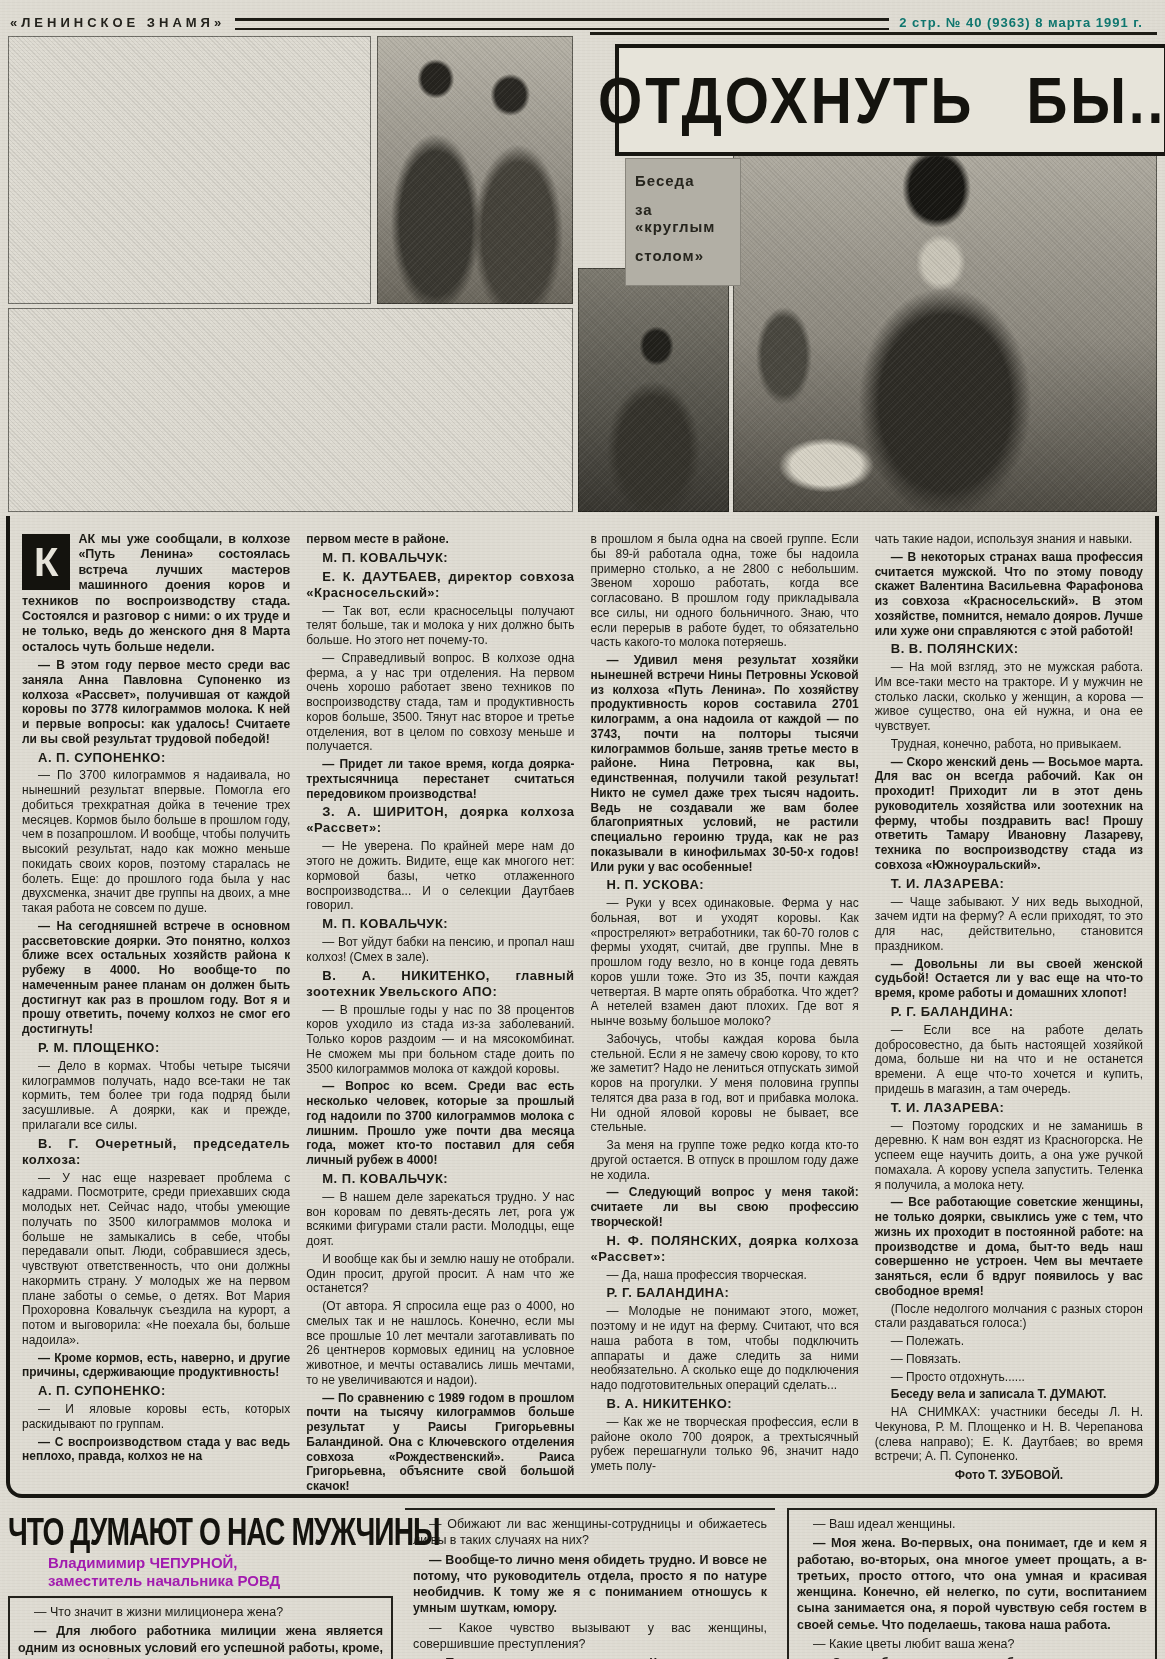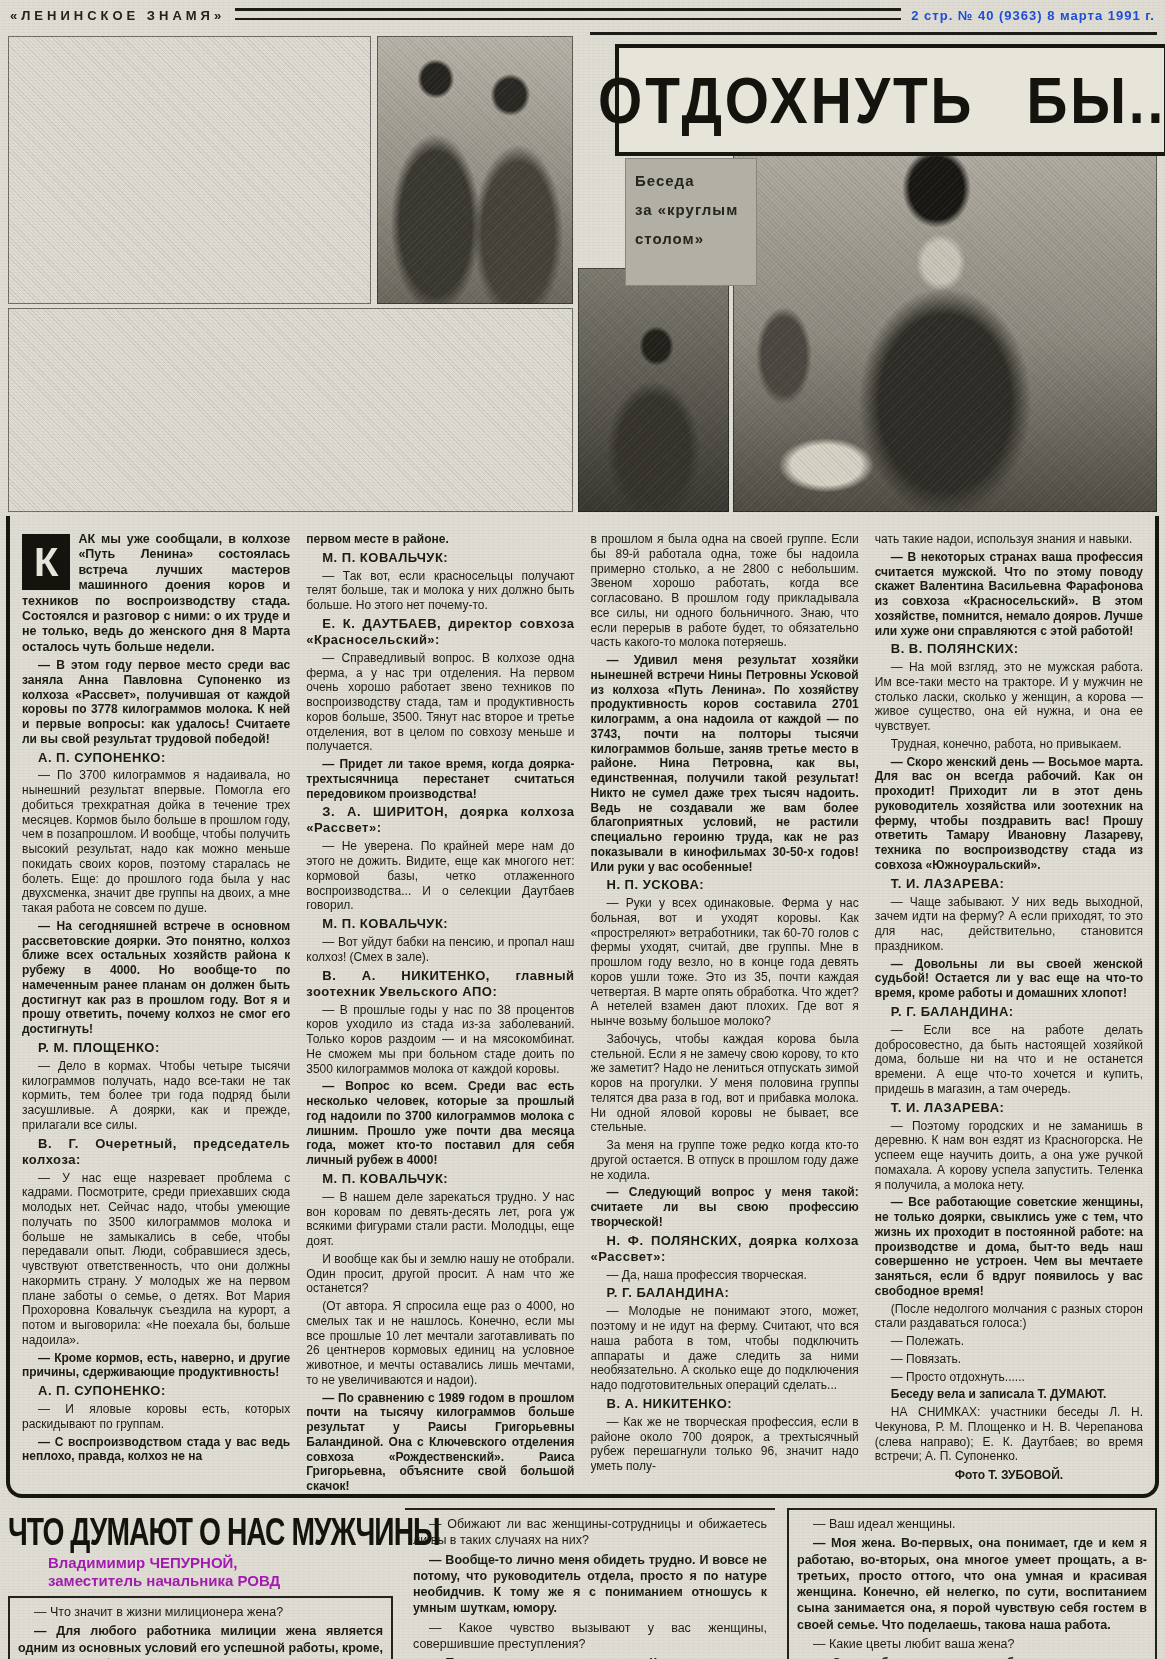--- a/index.html
+++ b/index.html
@@ -7,24 +7,24 @@
     width:1165px;height:1659px;overflow:hidden;
     background:#dedbd2;
     background-image:
       repeating-linear-gradient(0deg, rgba(120,115,100,.05) 0 1px, transparent 1px 3px),
       repeating-linear-gradient(90deg, rgba(255,255,250,.05) 0 2px, transparent 2px 5px);
     font-family:"Liberation Sans",sans-serif;
     color:#1b1a14;
     position:relative;
   }
   
-  .masthead{display:flex;align-items:flex-start;padding:8px 10px 0 10px;height:22px;}
+  .masthead{display:flex;align-items:flex-end;padding:8px 22px 0 10px;height:22px;}
   .mast-title{font-weight:bold;font-size:13px;letter-spacing:4px;white-space:nowrap;color:#23221c;}
   .mast-rule{flex:1;height:7px;border-top:3px solid #1d1c16;border-bottom:2px solid #1d1c16;margin:0 10px;}
-  .mast-issue{font-weight:bold;font-size:13px;letter-spacing:1px;white-space:nowrap;color:#1d4ed8;}
+  .mast-issue{font-weight:bold;font-size:13px;letter-spacing:1px;white-space:nowrap;color:#0f766e;}
   .mast-subrule{position:absolute;left:590px;right:8px;top:32px;height:3px;background:#1d1c16;}
 
   
   .montage{position:relative;height:476px;margin-top:6px;}
   .photo{position:absolute;box-shadow:inset 0 0 0 1px rgba(20,20,15,.55);overflow:hidden;}
   .photo::after{content:"";position:absolute;inset:0;
       background:repeating-linear-gradient(45deg, rgba(0,0,0,.07) 0 1px, transparent 1px 3px),
                  repeating-linear-gradient(-45deg, rgba(255,255,255,.05) 0 1px, transparent 1px 4px);}
   .ph1{left:8px;top:0;width:363px;height:268px;
     background:
@@ -60,21 +60,21 @@
       linear-gradient(180deg,#b5b1a6 0%,#8e8a80 55%,#4e4b43 100%);}
   .ph5{left:578px;top:232px;width:151px;height:244px;
     background:
       radial-gradient(26px 30px at 52% 32%, #21201b 0 50%, transparent 66%),
       radial-gradient(60px 90px at 50% 75%, #35332c 0 60%, transparent 78%),
       linear-gradient(180deg,#7d7a70 0%,#55534b 60%,#383630 100%);}
   .headline-box{position:absolute;left:615px;top:8px;width:545px;height:104px;
       background:#e7e4da;border:4px solid #171611;display:flex;align-items:center;justify-content:center;z-index:3;}
   .headline{font-weight:bold;font-size:58px;letter-spacing:3px;word-spacing:34px;
       transform:scale(.98,1.12);color:#14130e;white-space:nowrap;}
-  .kicker{position:absolute;left:625px;top:122px;width:132px;height:128px;background:#b2afa5;
+  .kicker{position:absolute;left:625px;top:122px;width:116px;height:128px;background:#b2afa5;
       z-index:3;padding:14px 10px;box-sizing:border-box;box-shadow:inset 0 0 0 1px rgba(40,38,30,.3);}
   .kicker div{font-weight:bold;font-size:15px;color:#26251e;margin-bottom:12px;letter-spacing:1px;}
 
   
   .article{margin:4px 6px 0 6px;border-left:4px solid #171611;border-right:4px solid #171611;
       border-bottom:4px solid #171611;border-radius:0 0 16px 16px;height:978px;overflow:hidden;}
   .cols{display:grid;grid-template-columns:1fr 1fr 1fr 1fr;gap:16px;padding:16px 12px 0 12px;height:962px;overflow:hidden;}
   .col{overflow:hidden;}
   .para{margin:0 0 3px 0;font-size:12px;line-height:1.23;text-align:justify;text-indent:16px;}
   .para.n{}
@@ -141,22 +141,22 @@
         <p class="para sp">В. Г. Очеретный, председатель колхоза:</p>
         <p class="para n">— У нас еще назревает проблема с кадрами. Посмотрите, среди приехавших сюда молодых нет. Сейчас надо, чтобы умеющие получать по 3500 килограммов молока и больше не замыкались в себе, чтобы передавали опыт. Люди, собравшиеся здесь, чувствуют ответственность, что они должны накормить страну. У молодых же на первом плане заботы о семье, о детях. Вот Мария Прохоровна Ковальчук съездила на курорт, а потом и выговорила: «Не поехала бы, больше надоила».</p>
         <p class="para q">— Кроме кормов, есть, наверно, и другие причины, сдерживающие продуктивность!</p>
         <p class="para sp">А. П. СУПОНЕНКО:</p>
         <p class="para n">— И яловые коровы есть, которых раскидывают по группам.</p>
         <p class="para q">— С воспроизводством стада у вас ведь неплохо, правда, колхоз не на</p>
       </div>
     <div class="col">
         <p class="para qc">первом месте в районе.</p>
         <p class="para sp">М. П. КОВАЛЬЧУК:</p>
+        <p class="para sp">Е. К. ДАУТБАЕВ, директор совхоза «Красносельский»:</p>
         <p class="para n">— Так вот, если красносельцы получают телят больше, так и молока у них должно быть больше. Но этого нет почему-то.</p>
-        <p class="para sp">Е. К. ДАУТБАЕВ, директор совхоза «Красносельский»:</p>
         <p class="para n">— Справедливый вопрос. В колхозе одна ферма, а у нас три отделения. На первом очень хорошо работает звено техников по воспроизводству стада, там и продуктивность коров больше, 3500. Тянут нас второе и третье отделения, вот в целом по совхозу меньше и получается.</p>
         <p class="para q">— Придет ли такое время, когда доярка-трехтысячница перестанет считаться передовиком производства!</p>
         <p class="para sp">З. А. ШИРИТОН, доярка колхоза «Рассвет»:</p>
         <p class="para n">— Не уверена. По крайней мере нам до этого не дожить. Видите, еще как многого нет: кормовой базы, четко отлаженного воспроизводства... И о селекции Даутбаев говорил.</p>
         <p class="para sp">М. П. КОВАЛЬЧУК:</p>
         <p class="para n">— Вот уйдут бабки на пенсию, и пропал наш колхоз! (Смех в зале).</p>
         <p class="para sp">В. А. НИКИТЕНКО, главный зоотехник Увельского АПО:</p>
         <p class="para n">— В прошлые годы у нас по 38 процентов коров уходило из стада из-за заболеваний. Только коров раздоим — и на мясокомбинат. Не сможем мы при больном стаде доить по 3500 килограммов молока от каждой коровы.</p>
         <p class="para q">— Вопрос ко всем. Среди вас есть несколько человек, которые за прошлый год надоили по 3700 килограммов молока с лишним. Прошло уже почти два месяца года, может кто-то поставил для себя личный рубеж в 4000!</p>
         <p class="para sp">М. П. КОВАЛЬЧУК:</p>

